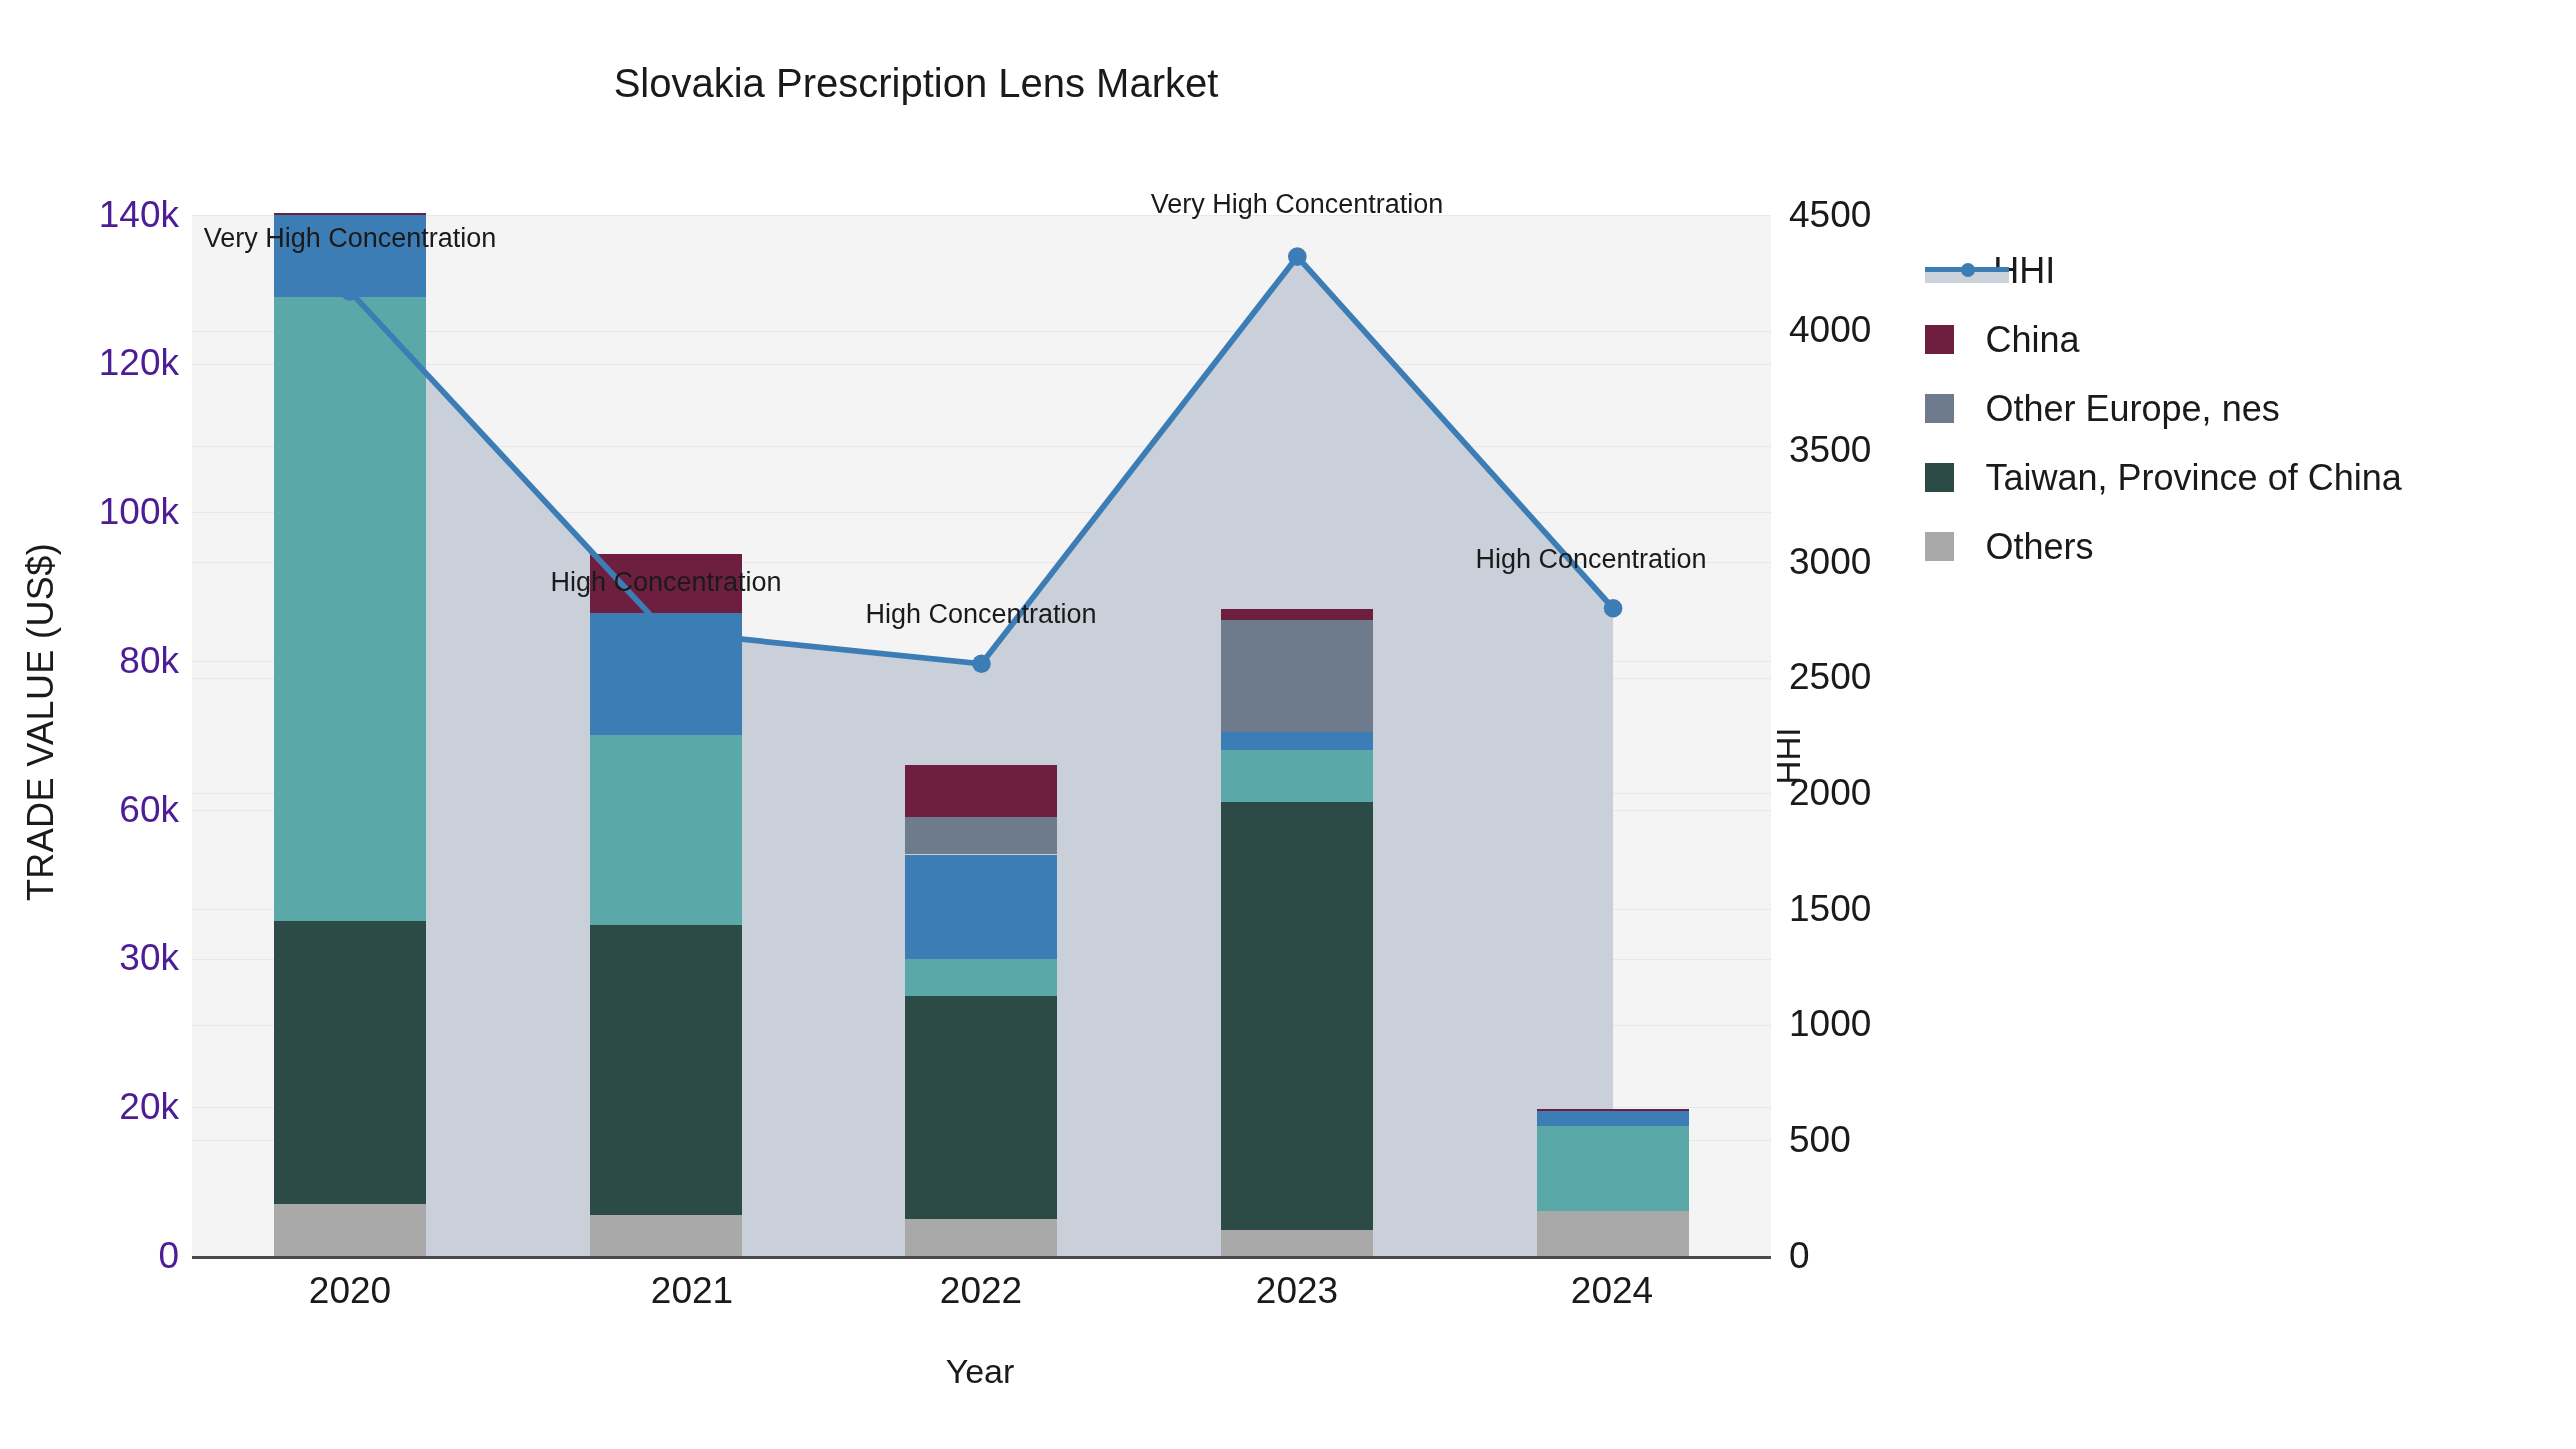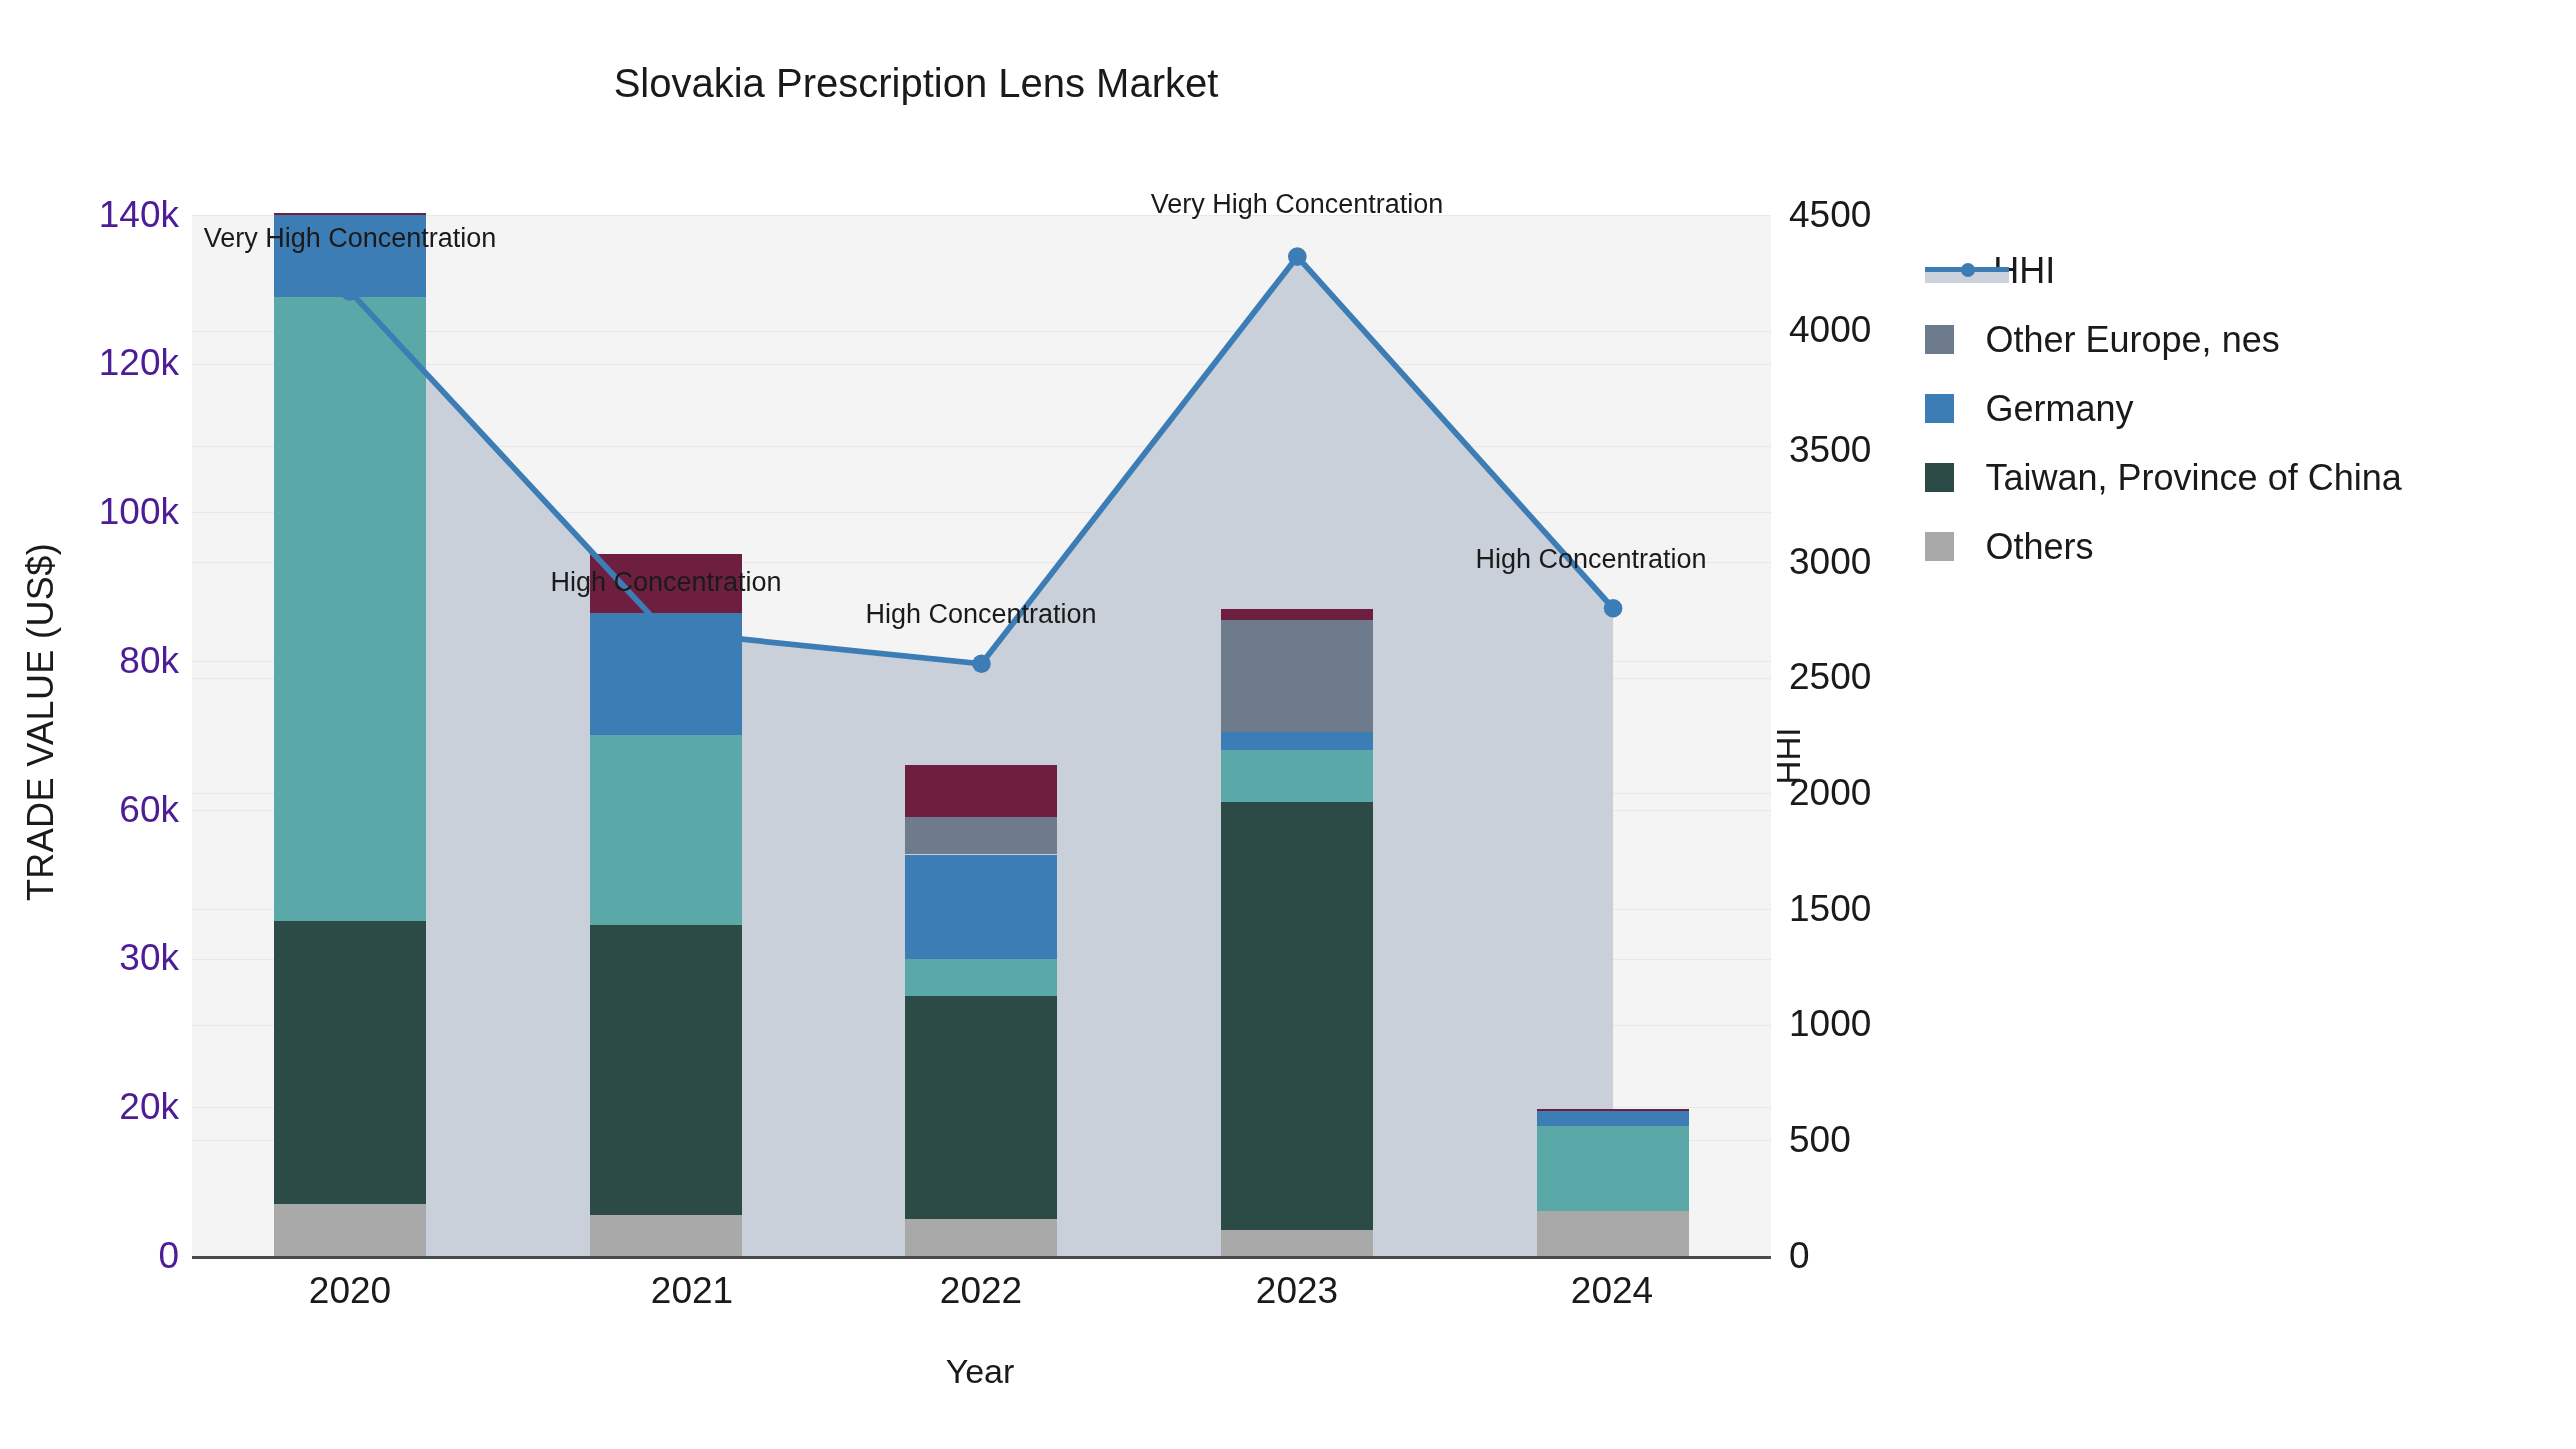--- a/index.html
+++ b/index.html
@@ -184,28 +184,28 @@
   <div class="legend" id="legend">
       <div class="legend-row">
         <span class="lg-line">
           <span class="band"></span>
           <span class="ln"></span>
           <span class="dot"></span>
         </span>
         <span class="legend-label">HHI</span>
       </div>
       <div class="legend-row">
+        <span class="swatch" style="background: rgb(110, 31, 64);"></span>
+        <span class="legend-label">China</span>
+      </div>
+      <div class="legend-row">
         <span class="swatch" style="background: rgb(110, 123, 140);"></span>
         <span class="legend-label">Other Europe, nes</span>
       </div>
       <div class="legend-row">
-        <span class="swatch" style="background: rgb(61, 125, 181);"></span>
-        <span class="legend-label">Germany</span>
-      </div>
-      <div class="legend-row">
         <span class="swatch" style="background: rgb(44, 74, 70);"></span>
         <span class="legend-label">Taiwan, Province of China</span>
       </div>
       <div class="legend-row">
         <span class="swatch" style="background: rgb(169, 169, 169);"></span>
         <span class="legend-label">Others</span>
       </div>
     </div>
 
 </div>

